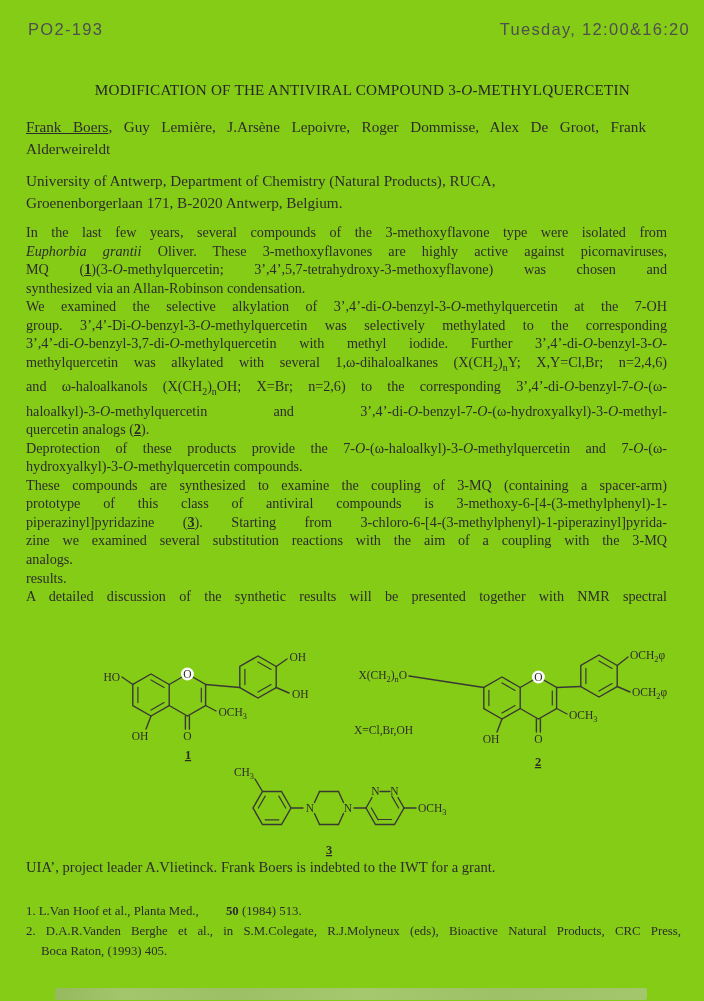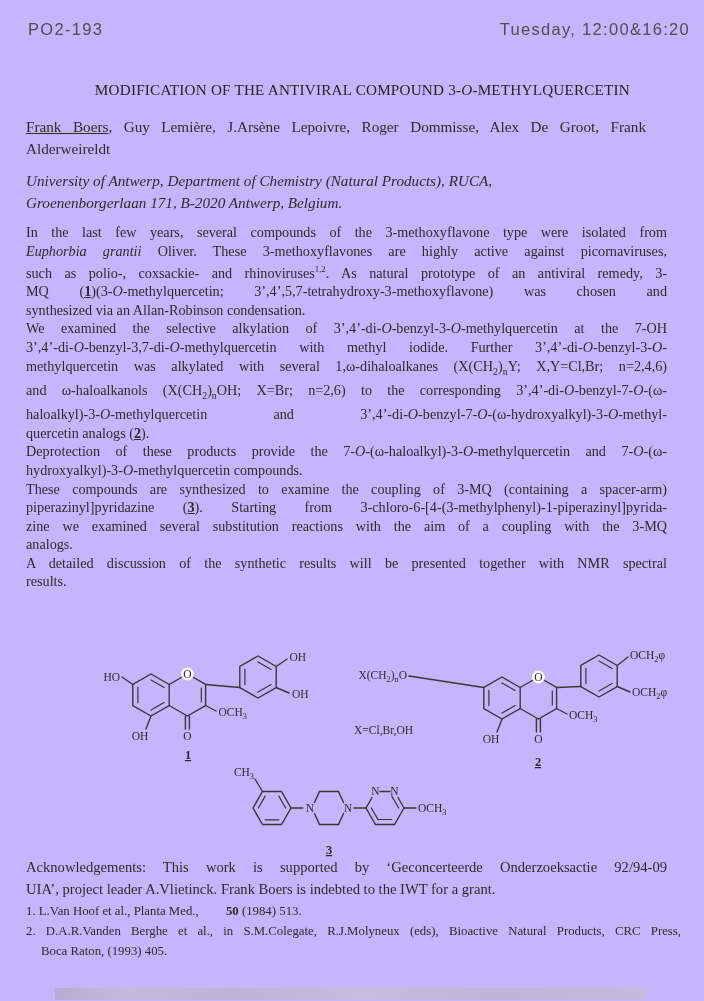--- a/index.html
+++ b/index.html
@@ -1,33 +1,33 @@
 <!DOCTYPE html>
 <html><head>
 <meta charset="utf-8">
 <style>
   html,body{margin:0;padding:0;}
   .page{
     width:704px;height:1001px;position:relative;overflow:hidden;
-    background:#c4b5fd;
+    background:#84cc16;
     color:#2e2c2a;
     font-family:"Liberation Serif", serif;
   }
   .header{
     position:absolute;top:20px;left:28px;right:14px;
     display:flex;justify-content:space-between;
     font-family:"Liberation Sans", sans-serif;
     font-size:16.5px;color:#4f4f4f;letter-spacing:1.3px;
   }
   .title{
     position:absolute;top:81px;left:10px;width:620px;
     text-align:right;font-size:15.2px;letter-spacing:0.2px;color:#272523;
   }
   .authors{position:absolute;top:116px;left:26px;width:620px;font-size:15.2px;line-height:21.5px;}
-  .affil{position:absolute;top:170px;left:26px;width:620px;font-size:15.2px;line-height:21.5px;font-style:italic;}
+  .affil{position:absolute;top:170px;left:26px;width:620px;font-size:15.2px;line-height:21.5px;}
   .body{position:absolute;top:223px;left:26px;width:641px;font-size:14.2px;line-height:18.55px;}
   .ack{position:absolute;top:857px;left:26px;width:641px;font-size:14.6px;line-height:21.5px;}
   .refs{position:absolute;top:901px;left:26px;width:655px;font-size:12.8px;line-height:20.2px;}
   .line{min-height:1em;}
   .line.jst{text-align:justify;text-align-last:justify;}
   .line.ind{padding-left:15px;font-family:Liberation Serif, serif;}
   .i{font-style:italic;}
   .u{text-decoration:underline;}
   .b{font-weight:700;padding-left:24px;}
   .bu{font-weight:700;text-decoration:underline;}
@@ -65,37 +65,38 @@
     </div>
 
   <div class="affil">
       <div class="line"><span>University of Antwerp, Department of Chemistry (Natural Products), RUCA,</span></div>
       <div class="line"><span>Groenenborgerlaan 171, B-2020 Antwerp, Belgium.</span></div>
     </div>
 
   <div class="body">
       <div class="line jst"><span>In the last few years, several compounds of the 3-methoxyflavone type were isolated from</span></div>
       <div class="line jst"><span class="i">Euphorbia grantii</span><span> Oliver. These 3-methoxyflavones are highly active against picornaviruses,</span></div>
-      <div class="line jst"><span>such as polio-, coxsackie- and rhinoviruses</span><span class="sup">1,2</span><span>. As natural prototype of an antiviral remedy, 3-</span></div>
       <div class="line jst"><span>MQ (</span><span class="bu">1</span><span>)(3-</span><span class="i">O</span><span>-methylquercetin; 3’,4’,5,7-tetrahydroxy-3-methoxyflavone) was chosen and</span></div>
       <div class="line"><span>synthesized via an Allan-Robinson condensation.</span></div>
       <div class="line jst"><span>We examined the selective alkylation of 3’,4’-di-</span><span class="i">O</span><span>-benzyl-3-</span><span class="i">O</span><span>-methylquercetin at the 7-OH</span></div>
+      <div class="line jst"><span>group. 3’,4’-Di-</span><span class="i">O</span><span>-benzyl-3-</span><span class="i">O</span><span>-methylquercetin was selectively methylated to the corresponding</span></div>
       <div class="line jst"><span>3’,4’-di-</span><span class="i">O</span><span>-benzyl-3,7-di-</span><span class="i">O</span><span>-methylquercetin with methyl iodide. Further 3’,4’-di-</span><span class="i">O</span><span>-benzyl-3-</span><span class="i">O</span><span>-</span></div>
       <div class="line jst"><span>methylquercetin was alkylated with several 1,ω-dihaloalkanes (X(CH</span><span class="sb">2</span><span>)</span><span class="sb">n</span><span>Y; X,Y=Cl,Br; n=2,4,6)</span></div>
       <div class="line jst"><span>and ω-haloalkanols (X(CH</span><span class="sb">2</span><span>)</span><span class="sb">n</span><span>OH; X=Br; n=2,6) to the corresponding 3’,4’-di-</span><span class="i">O</span><span>-benzyl-7-</span><span class="i">O</span><span>-(ω-</span></div>
       <div class="line jst"><span>haloalkyl)-3-</span><span class="i">O</span><span>-methylquercetin and 3’,4’-di-</span><span class="i">O</span><span>-benzyl-7-</span><span class="i">O</span><span>-(ω-hydroxyalkyl)-3-</span><span class="i">O</span><span>-methyl-</span></div>
       <div class="line"><span>quercetin analogs (</span><span class="bu">2</span><span>).</span></div>
       <div class="line jst"><span>Deprotection of these products provide the 7-</span><span class="i">O</span><span>-(ω-haloalkyl)-3-</span><span class="i">O</span><span>-methylquercetin and 7-</span><span class="i">O</span><span>-(ω-</span></div>
       <div class="line"><span>hydroxyalkyl)-3-</span><span class="i">O</span><span>-methylquercetin compounds.</span></div>
       <div class="line jst"><span>These compounds are synthesized to examine the coupling of 3-MQ (containing a spacer-arm)</span></div>
+      <div class="line jst"><span>prototype of this class of antiviral compounds is 3-methoxy-6-[4-(3-methylphenyl)-1-</span></div>
       <div class="line jst"><span>piperazinyl]pyridazine (</span><span class="bu">3</span><span>). Starting from 3-chloro-6-[4-(3-methylphenyl)-1-piperazinyl]pyrida-</span></div>
       <div class="line jst"><span>zine we examined several substitution reactions with the aim of a coupling with the 3-MQ</span></div>
       <div class="line"><span>analogs.</span></div>
+      <div class="line"><span>results.</span></div>
       <div class="line jst"><span>A detailed discussion of the synthetic results will be presented together with NMR spectral</span></div>
-      <div class="line"><span>results.</span></div>
     </div>
 
   <svg class="struct" style="left:66px;top:640px;" width="300" height="125" viewBox="0 0 300 125">
     <g>
       <path d="M103.2,44.5 L85,34 L66.8,44.5 L66.8,65.5 L85,76 L103.2,65.5 Z"></path>
       <path d="M103.2,44.5 L121.4,34 L139.6,44.5 L139.6,65.5 L121.4,76 L103.2,65.5"></path>
       <path d="M210.2,26.5 L192,16 L173.8,26.5 L173.8,47.5 L192,58 L210.2,47.5 Z"></path>
       <path d="M139.6,44.5 L173.8,47.5"></path>
       <path d="M139.6,65.5 L150,71"></path>
       <path d="M66.8,44.5 L56,37"></path>
@@ -183,21 +184,20 @@
     <text x="30" y="18" text-anchor="end"><tspan>CH</tspan><tspan dy="3" font-size="72%">3</tspan></text>
     <text x="86" y="53.5" text-anchor="middle">N</text>
     <text x="124" y="53.5" text-anchor="middle">N</text>
     <text x="151.5" y="37" text-anchor="middle">N</text>
     <text x="170.5" y="37" text-anchor="middle">N</text>
     <text x="194" y="54"><tspan>OCH</tspan><tspan dy="3" font-size="72%">3</tspan></text>
     <text class="num" x="105" y="96" text-anchor="middle">3</text>
   </svg>
 
   <div class="ack">
-      <div class="line jst"><span>Acknowledgements: This work is supported by ‘Geconcerteerde Onderzoeksactie 92/94-09</span></div>
       <div class="line"><span>UIA’, project leader A.Vlietinck. Frank Boers is indebted to the IWT for a grant.</span></div>
     </div>
 
   <div class="refs">
       <div class="line"><span>1. L.Van Hoof et al., Planta Med., </span><span class="b">50</span><span> (1984) 513.</span></div>
       <div class="line jst"><span>2. D.A.R.Vanden Berghe et al., in S.M.Colegate, R.J.Molyneux (eds), Bioactive Natural Products, CRC Press,</span></div>
       <div class="line ind"><span>Boca Raton, (1993) 405.</span></div>
     </div>
 
   <div class="botbar"></div>

